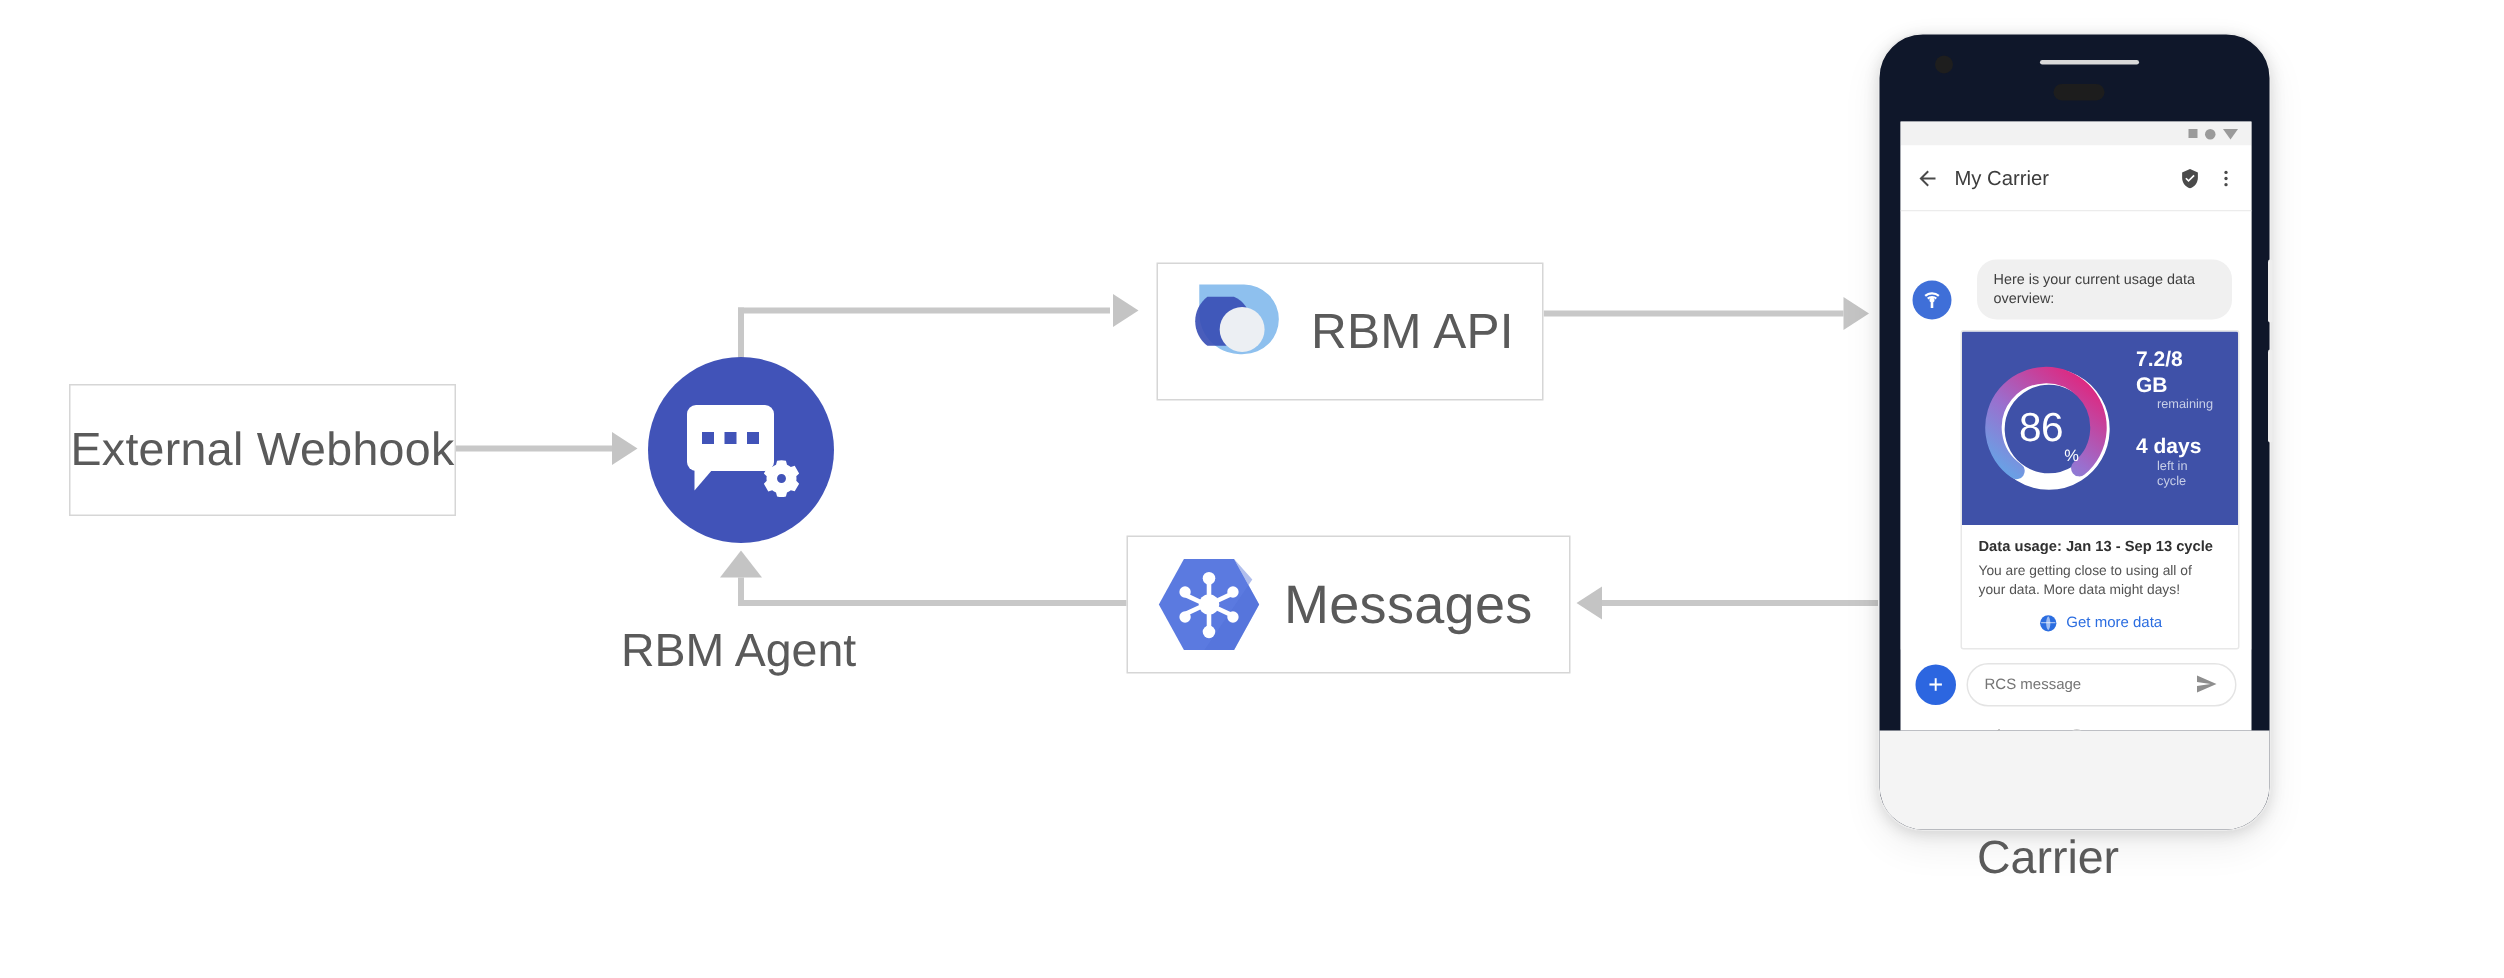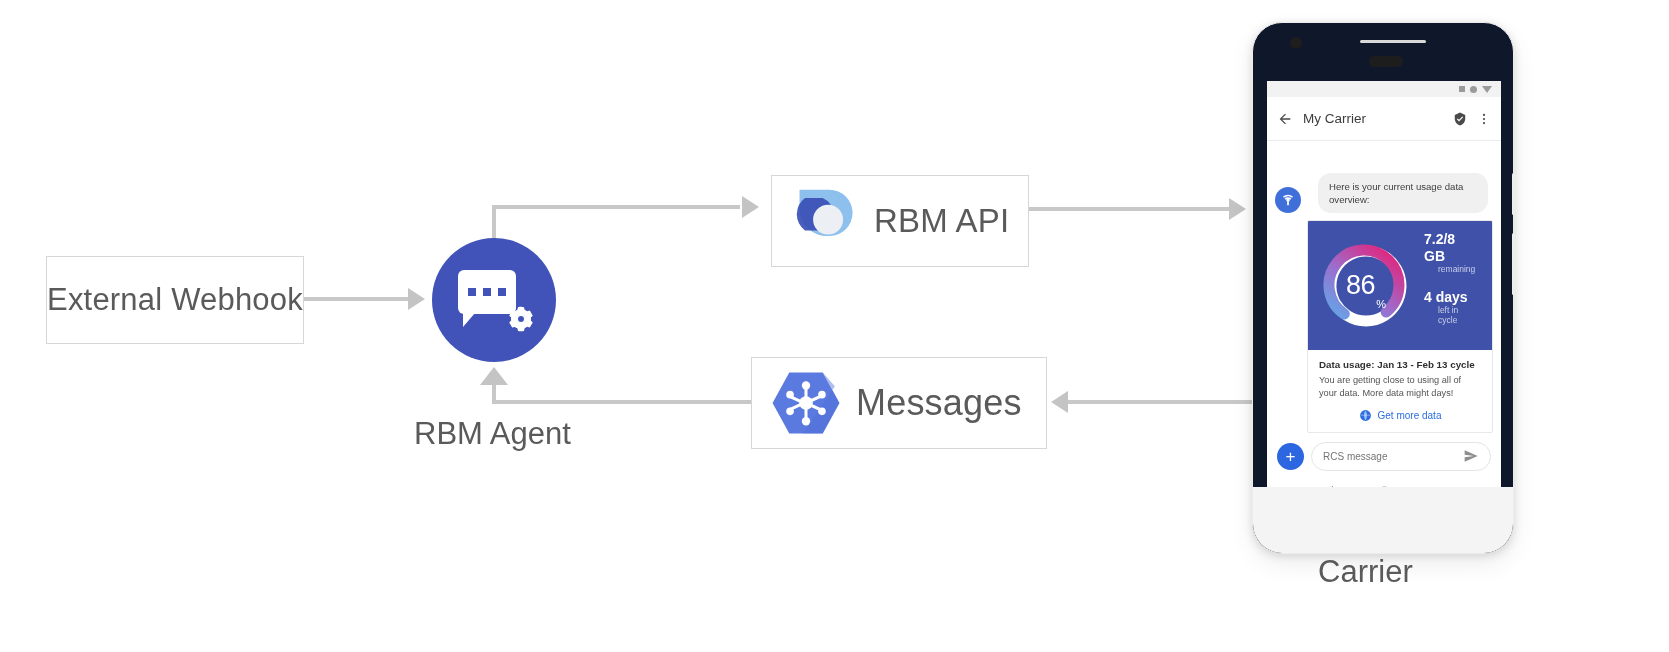--- a/index.html
+++ b/index.html
@@ -391,21 +391,21 @@
               </div>
             </div>
             <div class="card-stats">
               <div class="stat-big">7.2/8 GB</div>
               <div class="stat-sub">remaining</div>
               <div class="stat-big">4 days</div>
               <div class="stat-sub">left in cycle</div>
             </div>
           </div>
           <div class="card-body">
-            <div class="card-title">Data usage: Jan 13 - Feb 13 cycle</div>
+            <div class="card-title">Data usage: Jan 13 - Sep 13 cycle</div>
             <div class="card-text">You are getting close to using all of your data. More data might days!</div>
             <div class="card-action">
               <svg width="13" height="13" viewBox="0 0 24 24">
                 <circle cx="12" cy="12" r="10" fill="#2b6de0"></circle>
                 <path fill="#fff" d="M12 3.4c-1.6 1.4-2.6 4.6-2.6 8.6s1 7.2 2.6 8.6c1.6-1.4 2.6-4.6 2.6-8.6s-1-7.2-2.6-8.6z" opacity=".55"></path>
                 <path fill="#fff" d="M3.2 10.4h17.6v1.6H3.2z" opacity=".55"></path>
               </svg>
               <span class="card-action-label">Get more data</span>
             </div>
           </div>

